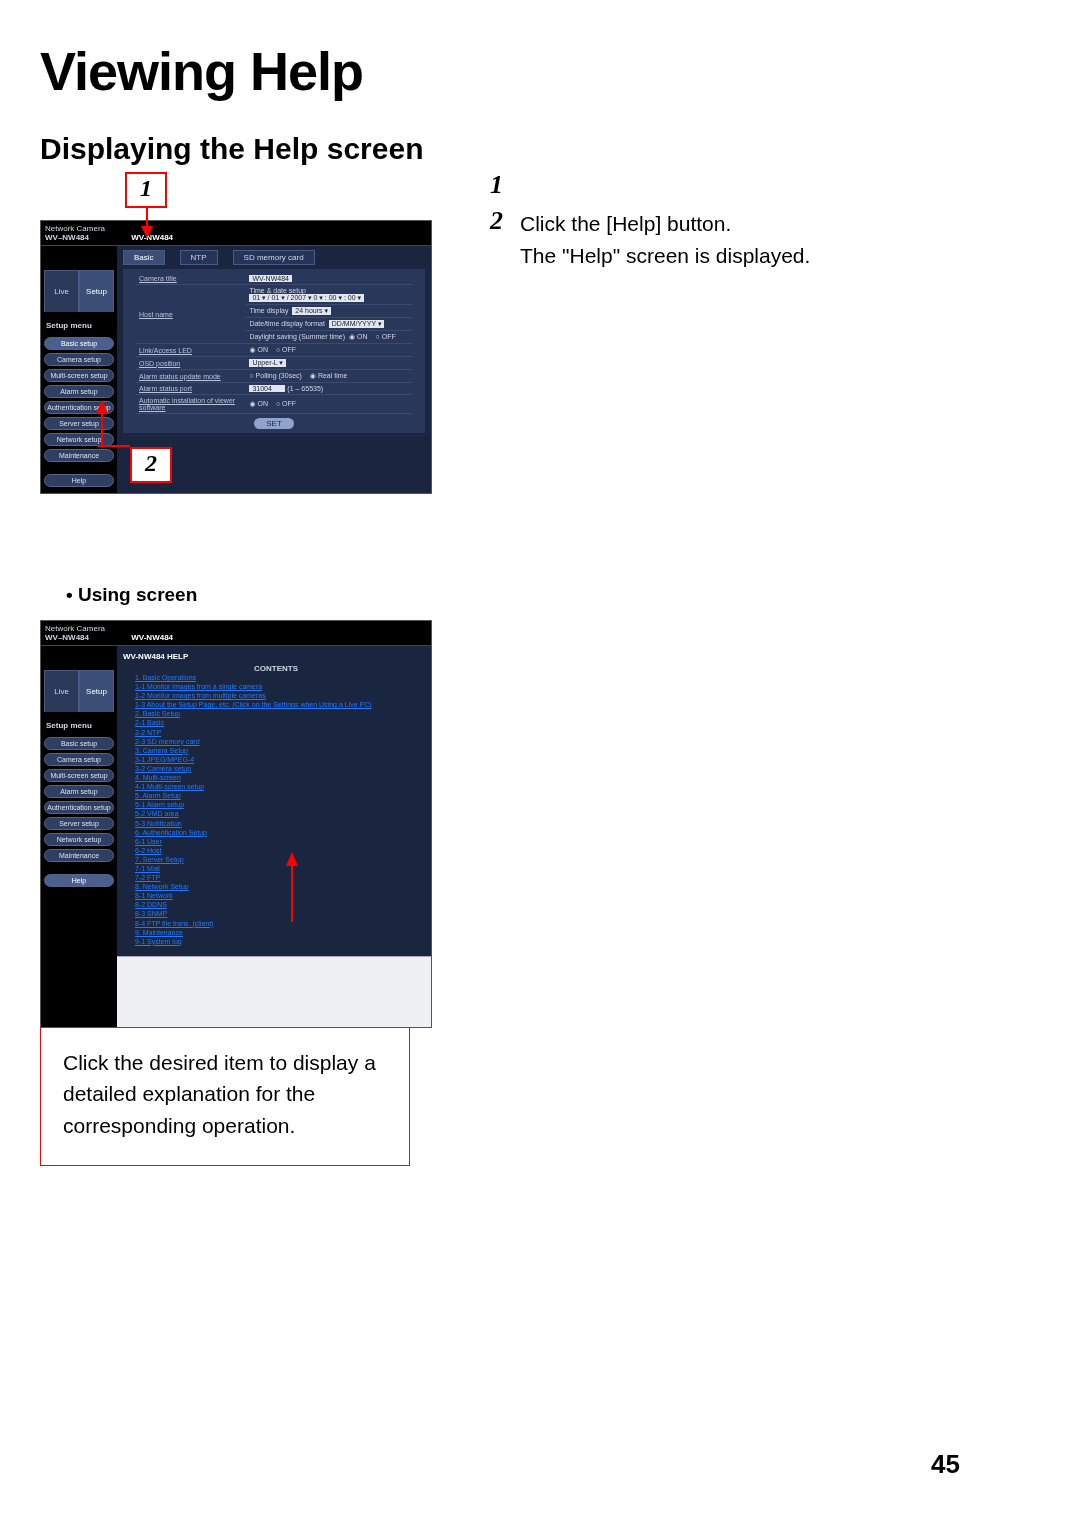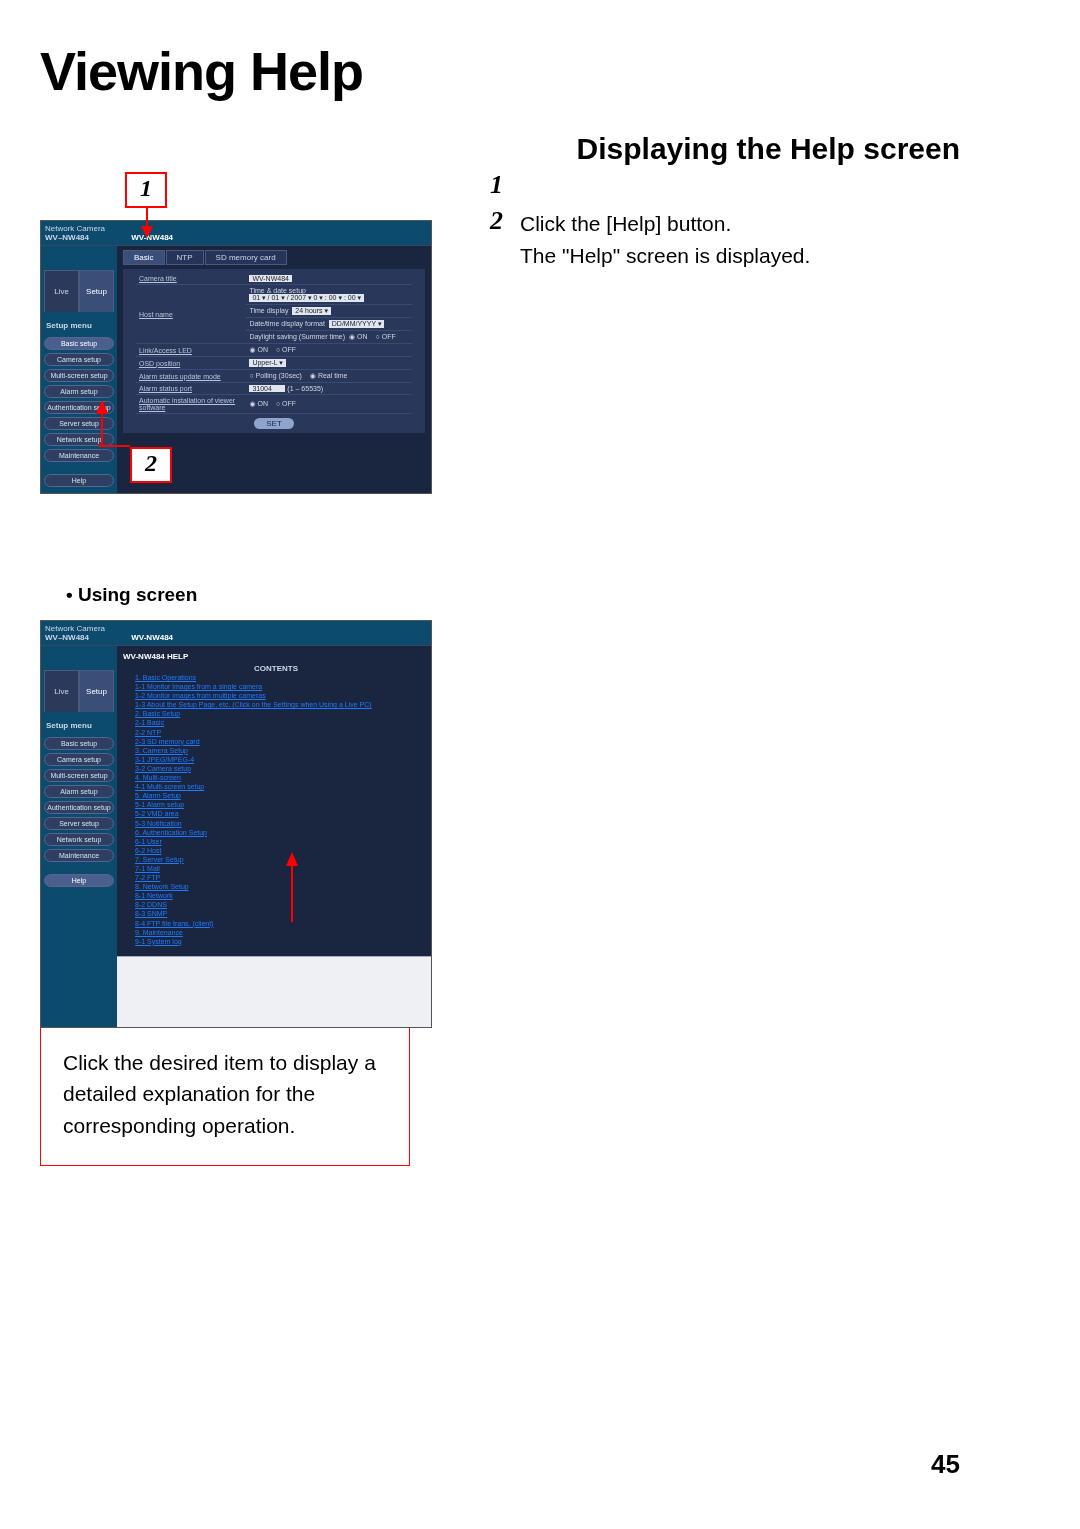--- a/index.html
+++ b/index.html
@@ -19,21 +19,20 @@
   }
   p.intro {
     font-size: 21px;
     line-height: 1.4;
     margin: 0 0 28px 0;
   }
   h2.section-title {
     font-size: 30px;
     font-weight: bold;
     margin: 0 0 6px 0;
-    text-align: right;
   }
   .bullet-label {
     font-size: 19px;
     font-weight: bold;
     margin: 0 0 14px 0;
     padding-left: 26px;
   }
   .bullet-label::before { content:"•  "; }
   .setup-row {
     display: flex;
@@ -49,21 +48,21 @@
     font-style: italic;
     font-weight: bold;
     font-size: 26px;
     width: 30px;
     line-height: 1;
   }
   .step-body { line-height: 1.5; }
   
   .app {
     width: 390px;
-    background:#0c4a6e;
+    background:#000000;
     border:1px solid #555;
     font-size: 9px;
     color:#d9e0ec;
   }
   .app .topbar { padding:3px 4px; font-size:8px; color:#cfd6e4; border-bottom:1px solid #3a4660; }
   .app .tabs-live { display:flex; gap:0; padding:3px 0 0 4px; }
   .app .tab-live {
     width:40px; text-align:center; font-size:8px; padding:16px 0;
     background:#2b3a5a; color:#cfd6e4; border:1px solid #4a5a80; border-bottom:none;margin-top:18px;
   }
@@ -71,21 +70,21 @@
   .app .body { display:flex; }
   .app .sidebar { width:70px; padding:6px 3px; display:flex; flex-direction:column; gap:3px; }
   .app .side-head { font-size:8px; color:#cfd6e4; margin:2px 0 4px 2px; font-weight:bold; }
   .app .side-btn {
     font-size:7px; text-align:center; padding:2px 1px; border-radius:7px;
     background:#2e3f63; border:1px solid #56658a; color:#d9e0ec;
   }
   .app .side-btn.sel { background:#4a5f8d; color:#fff; }
   .app .side-btn.help { background:#2e3f63; }
   .app .content { flex:1; padding:4px 6px 8px 6px; background:#1a2640; }
-  .app .tabs2 { display:flex; gap:1px;align-items:flex-end; }
+  .app .tabs2 { display:flex; gap:15px;align-items:flex-end; }
   .app .tab2 { font-size:8px; padding:2px 10px; background:#26345a; border:1px solid #4a5a80; color:#cfd6e4; }
   .app .tab2.active { background:#3a4e78; color:#fff; }
   .app .panel { background:#29375a; margin-top:4px; padding:4px 13px; }
   .app .panel table { width:100%; border-collapse:collapse; }
   .app .panel td { font-size:7px; padding:2px 3px; border-bottom:1px solid #3a4a70; color:#cfd6e4; vertical-align:middle;}
   .app .panel td.label { width:40%; color:#b8c4dc; }
   .app .panel td.label a { text-decoration:underline; color:#b8c4dc; }
   .app .field { background:#dfe6f2; color:#222; display:inline-block; padding:0 3px; font-size:7px; min-width:30px; }
   .app .radio { display:inline-block; margin-right:6px; font-size:7px; }
   .app .radio::before { content:"○ "; color:#cfd6e4; }

